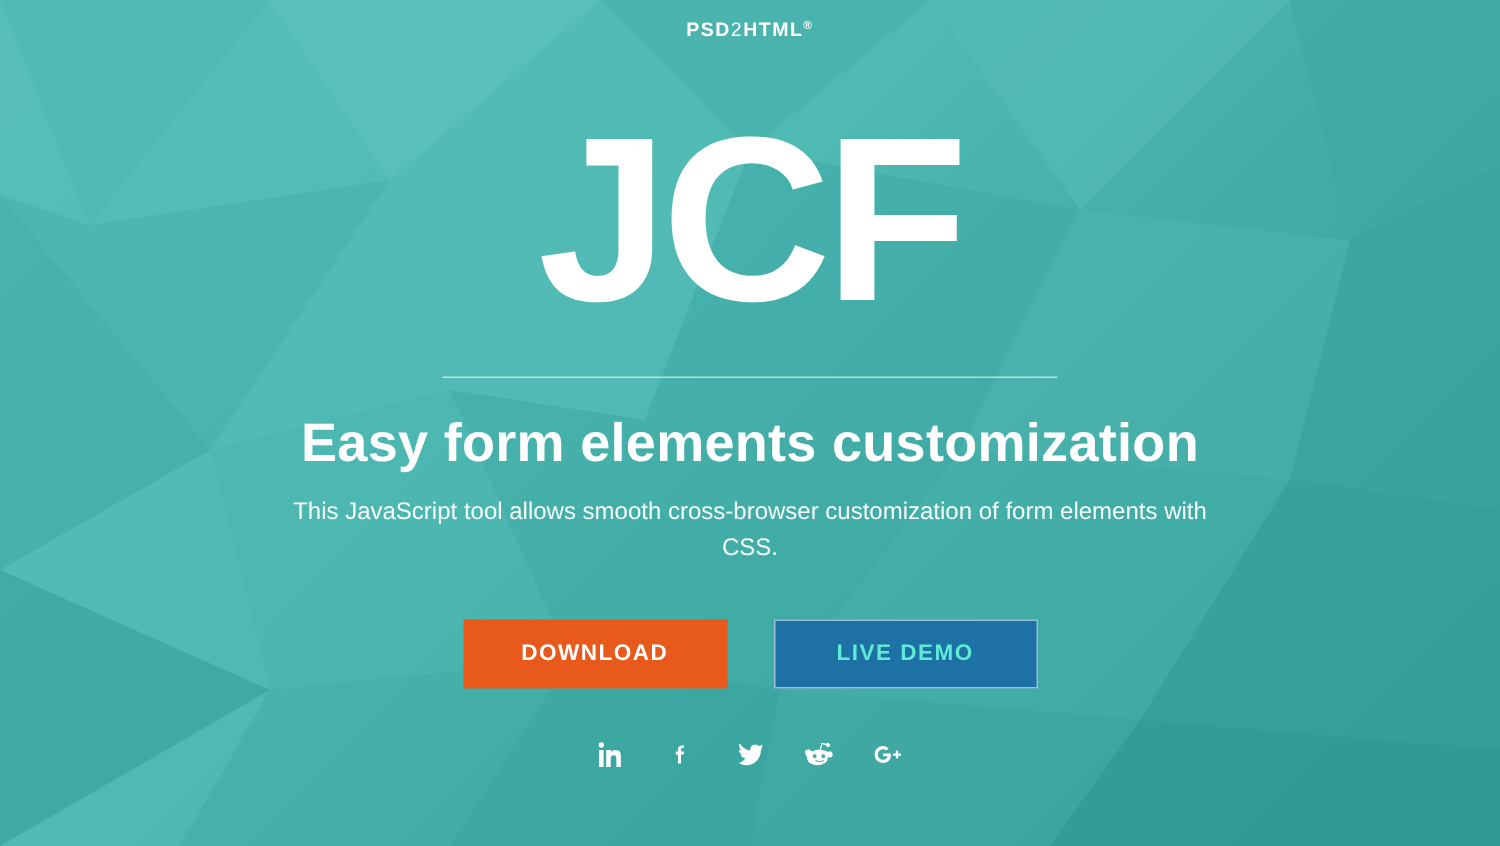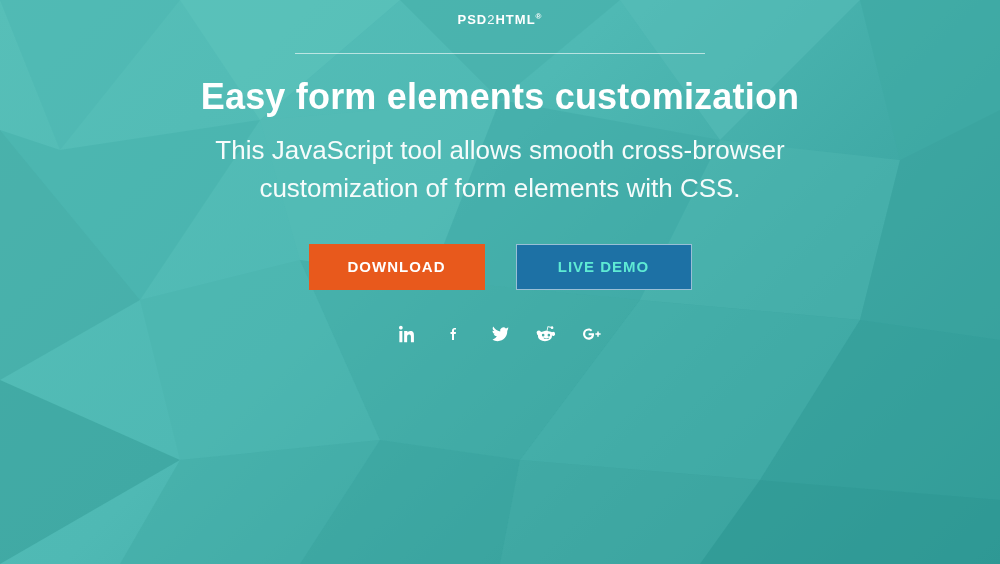--- a/index.html
+++ b/index.html
@@ -27,21 +27,21 @@
   .divider {
     width: 410px; height: 1px; background: rgba(255,255,255,.6); margin: 26px auto 22px;
   }
   h2.headline {
     font-size: 36px;
     font-weight: 700;
     letter-spacing: .2px;
   }
   p.sub {
     margin-top: 14px;
-    font-size: 26px;
+    font-size: 16px;
     font-weight: 300;
     line-height: 1.45;
     max-width: 620px;
     color: rgba(255,255,255,.95);
   }
   .btn-row { margin-top: 36px; display:flex; gap: 31px; }
   .btn {
     display:inline-flex; align-items:center; justify-content:center;
     min-width: 176px; height: 46px;
     font-size: 15px; font-weight: 700; letter-spacing: 1px;
@@ -79,20 +79,21 @@
     <polygon points="380,440 520,460 500,564 300,564" fill="#37a09b" opacity=".55"></polygon>
     <polygon points="520,460 760,480 700,564 500,564" fill="#3fa8a2" opacity=".5"></polygon>
     <polygon points="760,480 1000,500 1000,564 700,564" fill="#2f9792" opacity=".6"></polygon>
   </svg>
 
   <div class="content">
     <div class="brand">
       <span>PSD</span><span class="thin">2</span><span>HTML</span><sup>®</sup>
     </div>
 
+    <h1 class="logo">JCF</h1>
 
     <div class="divider"></div>
 
     <h2 class="headline">Easy form elements customization</h2>
 
     <p class="sub">This JavaScript tool allows smooth cross-browser customization of form elements with CSS.</p>
 
     <div class="btn-row">
       <button class="btn btn-primary">DOWNLOAD</button>
       <button class="btn btn-secondary">LIVE DEMO</button>

